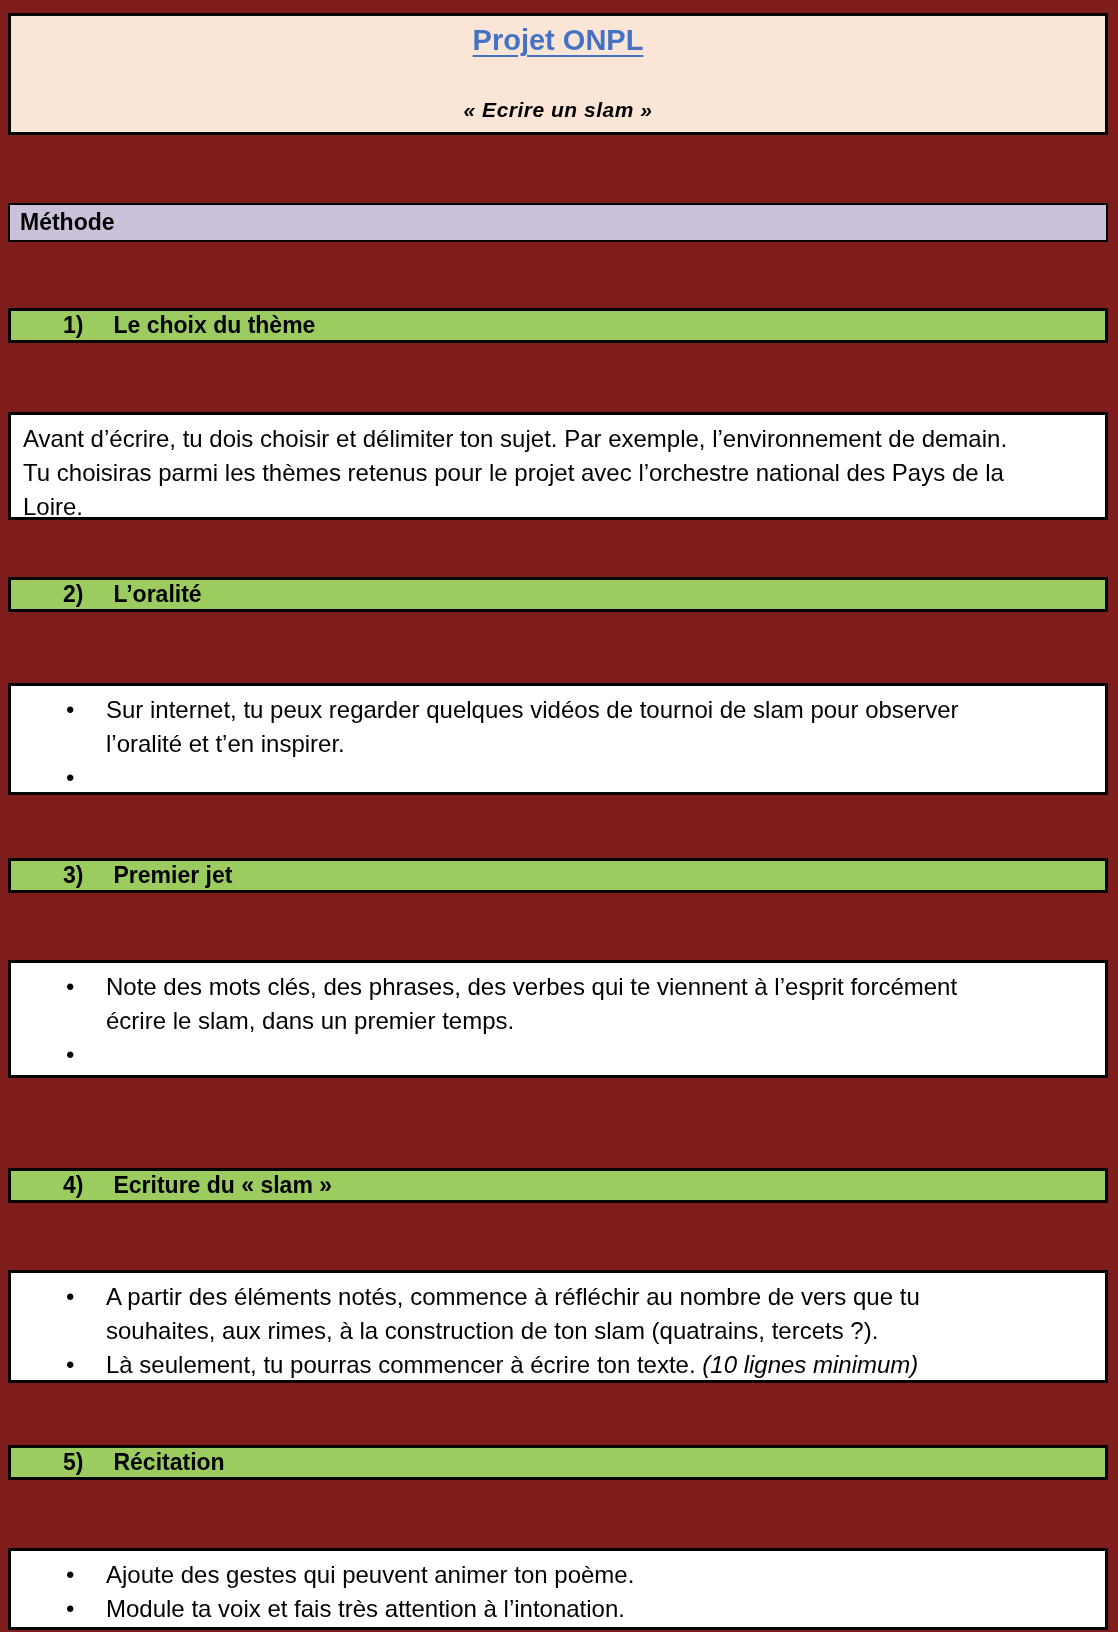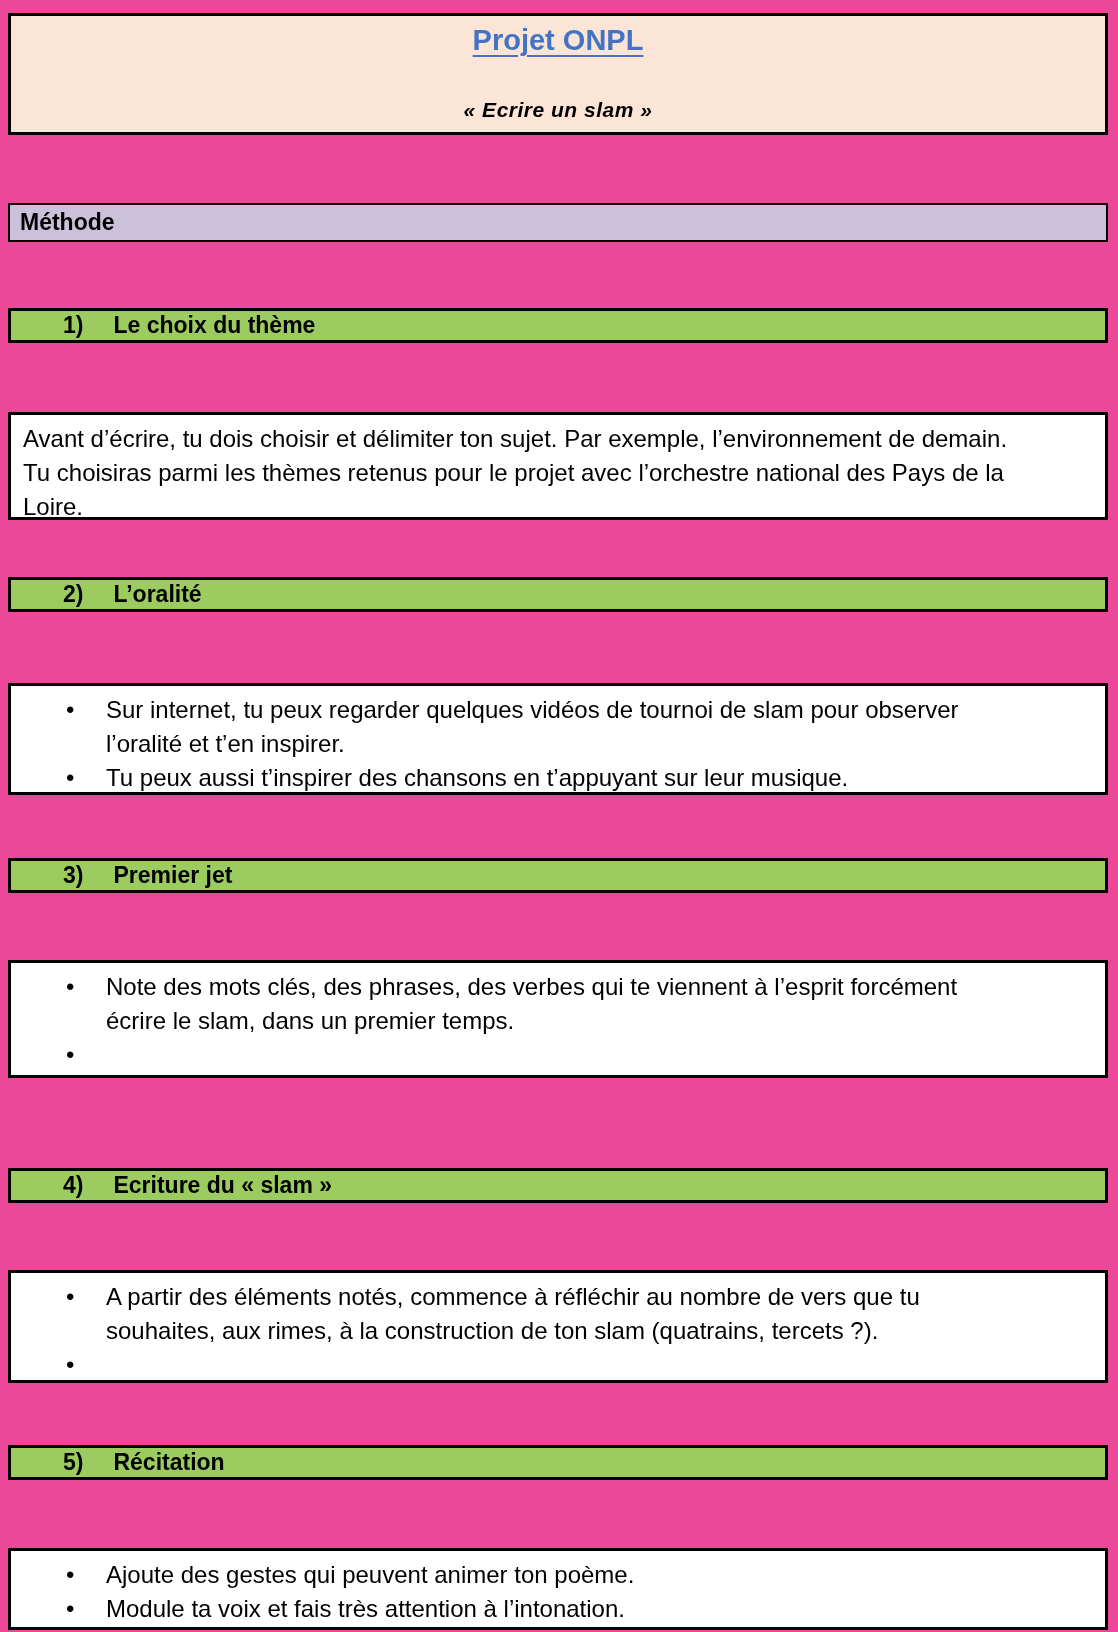--- a/index.html
+++ b/index.html
@@ -1,20 +1,20 @@
 <!DOCTYPE html>
 <html><head>
 <meta charset="utf-8">
 <style>
   html, body { margin: 0; padding: 0; background: #ffffff; }
   .page {
     position: relative;
     width: 1118px;
     height: 1632px;
-    background: #ec4899;
+    background: #7f1d1d;
     font-family: "Liberation Sans", sans-serif;
     color: #000000;
     overflow: hidden;
   }
   .abs {
     position: absolute;
     left: 8px;
     width: 1100px;
     box-sizing: border-box;
   }
@@ -120,21 +120,20 @@
     <span class="sec-title">L’oralité</span>
   </div>
   <div class="abs text-box" style="top:683px;height:112px">
     <ul class="bullets">
       <li>
         <span class="bullet-dot">•</span>
         <span class="bullet-text">Sur internet, tu peux regarder quelques vidéos de tournoi de slam pour observer l’oralité et t’en inspirer.</span>
       </li>
       <li>
         <span class="bullet-dot">•</span>
-        <span class="bullet-text">Tu peux aussi t’inspirer des chansons en t’appuyant sur leur musique.</span>
       </li>
     </ul>
   </div>
 
   <div class="abs section-bar" style="top:858px">
     <span class="sec-num">3)</span>
     <span class="sec-title">Premier jet</span>
   </div>
   <div class="abs text-box" style="top:960px;height:118px">
     <ul class="bullets">
@@ -153,20 +152,21 @@
     <span class="sec-title">Ecriture du « slam »</span>
   </div>
   <div class="abs text-box" style="top:1270px;height:113px">
     <ul class="bullets">
       <li>
         <span class="bullet-dot">•</span>
         <span class="bullet-text">A partir des éléments notés, commence à réfléchir au nombre de vers que tu souhaites, aux rimes, à la construction de ton slam (quatrains, tercets ?).</span>
       </li>
       <li>
         <span class="bullet-dot">•</span>
+        <span class="bullet-text"><span>Là seulement, tu pourras commencer à écrire ton texte. </span><span class="italic-note">(10 lignes minimum)</span></span>
       </li>
     </ul>
   </div>
 
   <div class="abs section-bar" style="top:1445px">
     <span class="sec-num">5)</span>
     <span class="sec-title">Récitation</span>
   </div>
   <div class="abs text-box" style="top:1548px;height:82px">
     <ul class="bullets">

